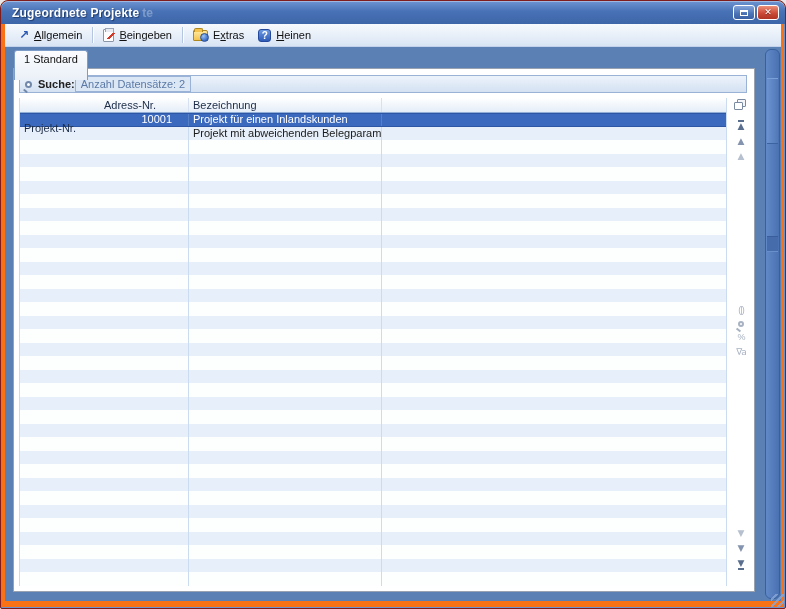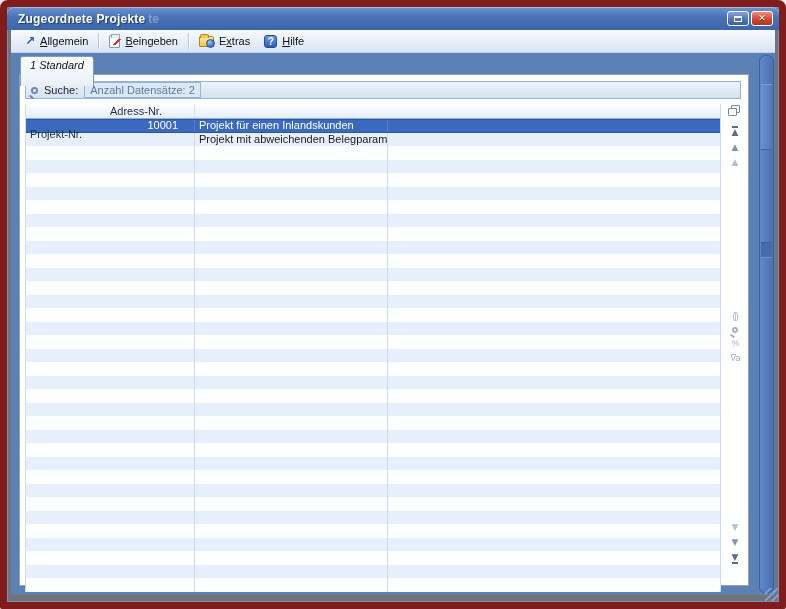--- a/index.html
+++ b/index.html
@@ -1,20 +1,20 @@
 <!DOCTYPE html>
 <html><head>
 <meta charset="utf-8">
 <style>
   * { margin:0; padding:0; box-sizing:border-box; }
   body { font-family:"Liberation Sans", sans-serif; background:#e8e8e8; }
   .glyph { font-family:"DejaVu Sans", sans-serif; }
 
-  .window { position:relative; width:786px; height:609px; background:#737373;
-    border:7px solid #7f1d1d; border-radius:8px 8px 2px 2px; overflow:hidden;
+  .window { position:relative; width:786px; height:609px; background:#f97316;
+    border:1px solid #7f1d1d; border-radius:8px 8px 2px 2px; overflow:hidden;
     box-shadow: inset 0 0 0 1px #6e92cc; }
 
   
   .titlebar { position:absolute; top:0; left:0; right:0; height:23px;
     background:linear-gradient(#6e94d0 0%, #4872b6 45%, #3d66a8 100%);
     border-radius:7px 7px 0 0; display:flex; align-items:center; padding:0 6px 0 11px;
     box-shadow: inset 0 1px 0 rgba(255,255,255,.35); }
   .title { font-size:12px; font-weight:bold; color:#fff; text-shadow:1px 1px 1px #1d3c6e; letter-spacing:.2px; }
   .title-ghost { font-size:12px; font-weight:bold; color:#fff; opacity:.3; margin-left:3px; text-shadow:none; }
   .winbtns { margin-left:auto; display:flex; gap:2px; }
@@ -41,37 +41,37 @@
   .ico-folder::before { content:""; position:absolute; top:-3px; left:0; width:7px; height:3px; background:#f4c44e; border:1px solid #b08820; border-bottom:none; border-radius:2px 2px 0 0; }
   .ico-folder::after { content:""; position:absolute; right:-2px; bottom:-2px; width:7px; height:7px; border-radius:50%;
     background:radial-gradient(circle at 35% 30%, #9cc4f4, #3a6cc4 70%); border:1px solid #2a4e94; }
   .ico-help { width:13px; height:13px; border-radius:3px; background:linear-gradient(#6e9ae0,#2e5cb8); border:1px solid #24489c;
     color:#fff; font-weight:bold; font-size:10px; display:flex; align-items:center; justify-content:center; }
 
   
   .content { position:absolute; top:46px; left:4px; right:4px; bottom:7px; background:#5b80b4; }
   .tab { position:absolute; top:3px; left:9px; height:30px; padding:2px 9px 14px;
     background:linear-gradient(#fbfcfe,#eaf0f8); border:1px solid #7e9cc8; border-bottom:none;
-    border-radius:3px 3px 0 0; font-size:11px; color:#111; z-index:3; cursor:pointer;font-style:italic; }
+    border-radius:3px 3px 0 0; font-size:11px; color:#111; z-index:3; cursor:pointer; }
   .panel { position:absolute; top:21px; left:8px; right:26px; bottom:9px; background:#fff;
     border:1px solid #98a2b0; z-index:2; }
 
   
   .vbar { position:absolute; top:2px; right:1px; width:15px; bottom:2px;
     background:linear-gradient(90deg,#6189c8,#4a72b2); border:1px solid #39609e; border-radius:6px; }
   .vbar .seg1 { position:absolute; top:28px; left:1px; right:1px; height:66px; background:linear-gradient(90deg,#6c93d0,#5179b8); border-top:1px solid #7ba0d8; border-bottom:1px solid #3c62a0; }
   .vbar .seg2 { position:absolute; top:186px; left:1px; right:1px; height:16px; background:#466cac; border-top:1px solid #3a5e9c; border-bottom:1px solid #6a90cc; }
 
   
   .searchbar { position:absolute; top:6px; left:5px; right:7px; height:18px;
     background:linear-gradient(#edf3fb,#d4e1f2); border:1px solid #9ab2d6;
     display:flex; align-items:center; padding:0 2px 0 5px; font-size:11px; }
   .mag { width:7px; height:7px; border:2px solid #7288aa; border-radius:50%; position:relative; background:#fefefe; margin-right:6px; flex:none; }
   .mag::after { content:""; position:absolute; width:5px; height:2px; background:#7288aa; transform:rotate(40deg); left:-4px; top:7px; border-radius:1px; }
-  .search-label { font-weight:normal; color:#222; margin-right:6px; }
+  .search-label { font-weight:bold; color:#222; margin-right:0; }
   .search-placeholder { font-style:italic; color:#8c9cb4; flex:1; }
   .countbox { height:16px; border:1px solid #9ab2d6; background:#dce7f5; color:#5b7aa6;
     display:flex; align-items:center; padding:0 5px; gap:3px; font-size:11px; flex:none; }
 
   
   .grid { position:absolute; top:29px; left:5px; right:27px; border-left:1px solid #ccdcf0; border-right:1px solid #ccdcf0; }
   .ghead { display:flex; height:15px; background:linear-gradient(#ffffff,#e4edf8);
     border-bottom:1px solid #90aed6; font-size:11px; color:#1c2c48; }
   .hcell { display:flex; align-items:center; padding-left:4px; border-right:1px solid #d6e2f2; }
   .trow { display:flex; height:13.5px; font-size:11px; color:#1a1a1a; background:#fdfefe; cursor:default; }
@@ -133,21 +133,21 @@
     </div>
     <div class="tsep"></div>
     <div class="tbtn">
       <span class="ico-folder"></span>
       <span><span>E</span><span class="u">x</span><span>tras</span></span>
     </div>
     <div class="tbtn">
       <span class="ico-help">
           <span>?</span>
         </span>
-      <span><span></span><span class="u">H</span><span>ilfe</span></span>
+      <span><span></span><span class="u">H</span><span>einen</span></span>
     </div>
   </div>
 
   <div class="content">
     <div class="tab">1 Standard</div>
 
     <div class="panel">
 
       <div class="searchbar">
         <span class="mag"></span>
@@ -155,20 +155,21 @@
         <span class="countbox">
           <span>Anzahl Datensätze:</span>
           <span>2</span>
         </span>
       </div>
 
       <div class="grid">
         <div class="ghead">
           <div class="hcell c-projekt" style="justify-content:flex-start">Projekt-Nr.</div>
           <div class="hcell c-adress" style="justify-content:flex-start">Adress-Nr.</div>
+          <div class="hcell c-bezeich">Bezeichnung</div>
           <div class="hcell c-filler"></div>
         </div>
         <div>
             <div class="trow selected">
               <div class="cell c-projekt">1</div>
               <div class="cell c-adress">10001</div>
               <div class="cell c-bezeich">Projekt für einen Inlandskunden</div>
               <div class="cell c-filler"></div>
             </div>
             <div class="trow pale">

